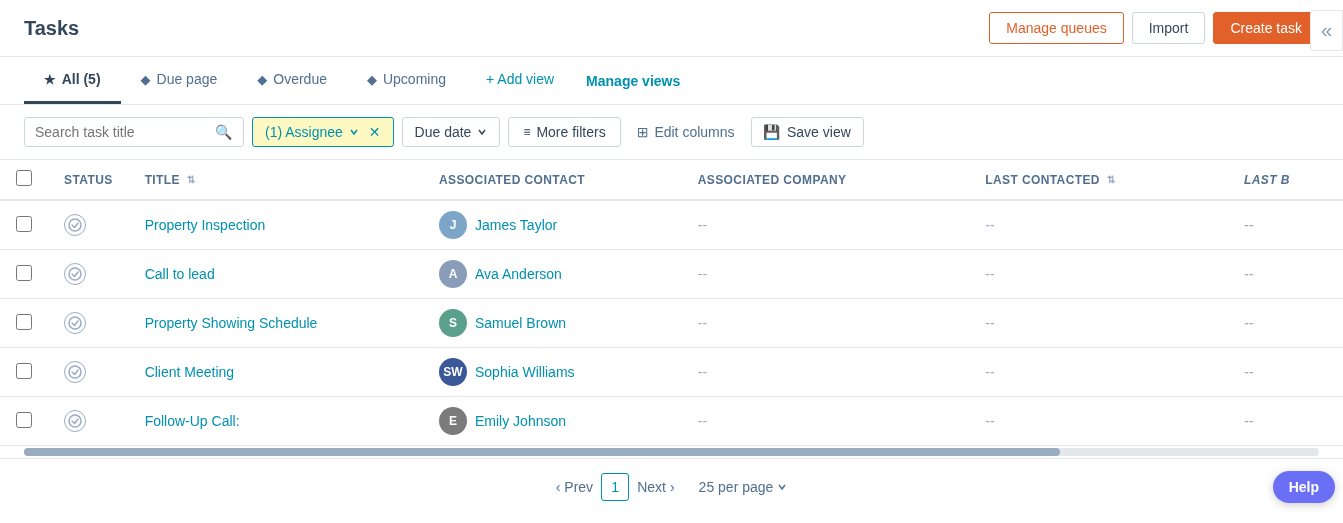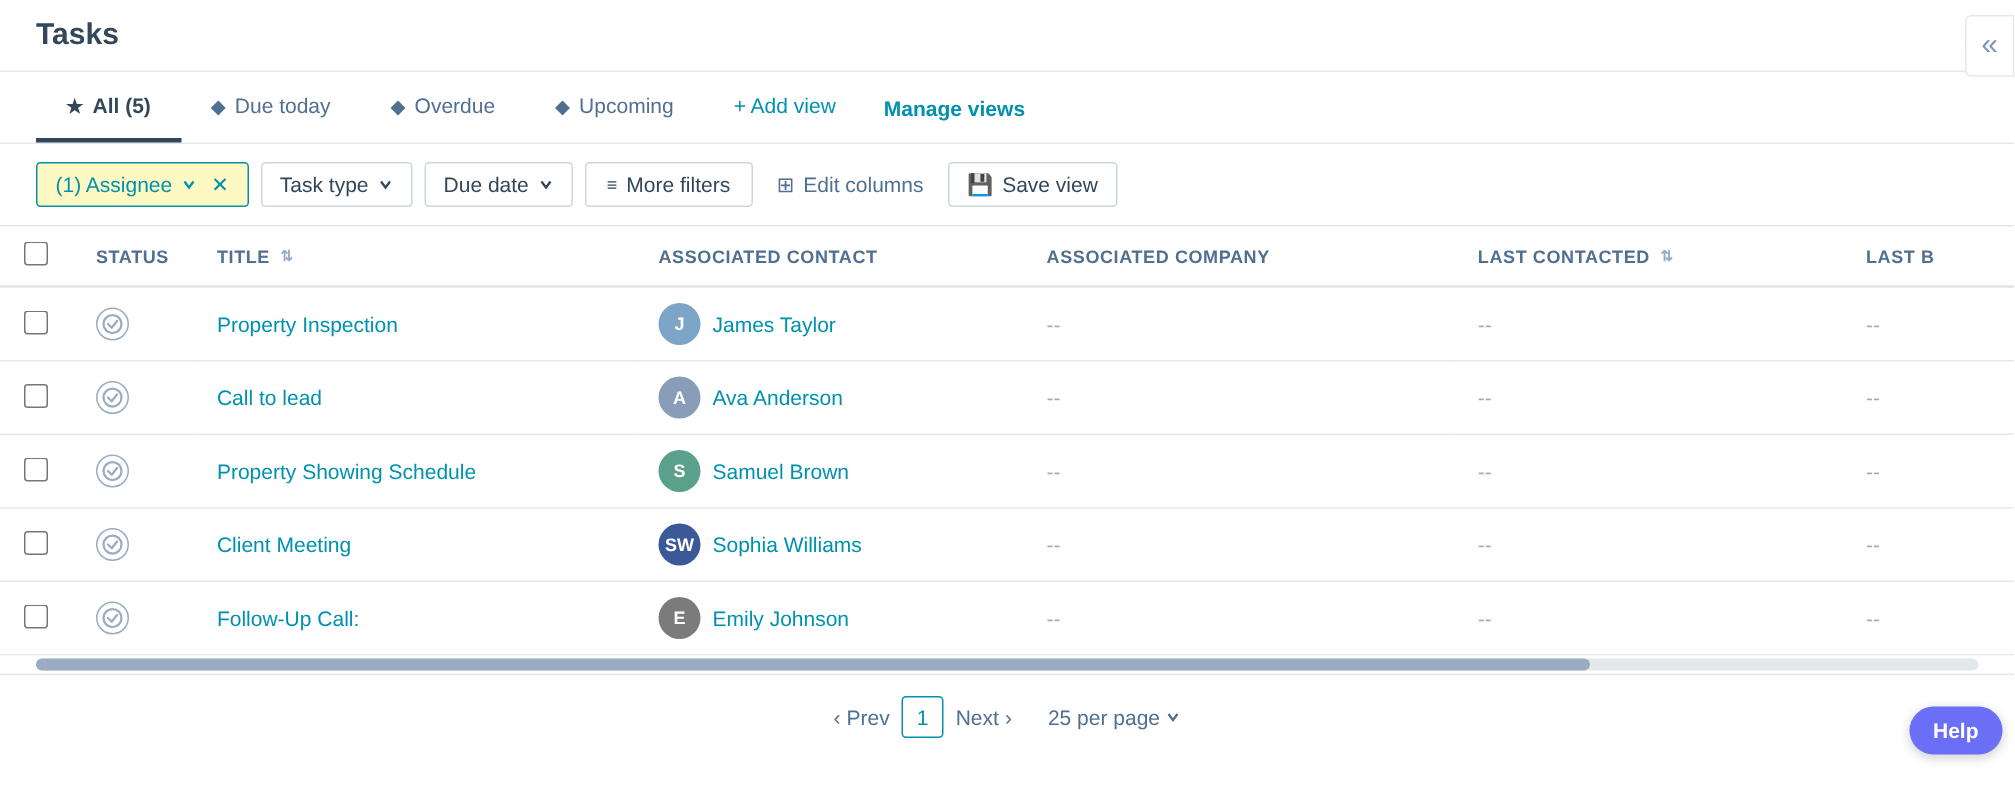--- a/index.html
+++ b/index.html
@@ -89,21 +89,21 @@
     }
     tbody tr { border-bottom: 1px solid #e5e8eb; }
     tbody td { padding: 10px 16px; font-size: 14px; color: #33475b; vertical-align: middle; }
 
     .col-check { width: 40px; text-align: center; }
     .col-status { width: 80px; }
     .col-title { min-width: 200px; }
     .col-contact { min-width: 180px; }
     .col-company { min-width: 200px; }
     .col-lastcontacted { min-width: 180px; }
-    .col-last { min-width: 80px; }
+    .col-last { min-width: 80px; font-style: italic; }
 
     input[type=checkbox] { width: 16px; height: 16px; cursor: pointer; }
 
     .status-icon {
       width: 22px; height: 22px; border-radius: 50%;
       border: 1.5px solid #99acc2; display: flex; align-items: center; justify-content: center;
       color: #99acc2; font-size: 13px; cursor: pointer;
     }
 
     .task-title-link { color: #0091ae; text-decoration: none; font-weight: 500; }
@@ -162,60 +162,63 @@
     }
 
     .th-sort { display: flex; align-items: center; gap: 3px; }
   </style>
 </head>
 <body>
 
 <div style="position:relative;">
   <div class="page-header">
     <span class="page-title">Tasks</span>
+    <div class="header-actions">
+      <button class="btn btn-outline">Manage queues</button>
+      <button class="btn btn-default">Import</button>
+      <button class="btn btn-primary">Create task</button>
+    </div>
   </div>
   <div class="top-right-arrow">«</div>
 </div>
 
 <div class="tabs-bar">
   <div class="tab active">
     <span class="tab-icon">★</span>
     <span>All (5)</span>
   </div>
   <div class="tab">
     <span class="tab-icon">◆</span>
-    <span>Due today</span>
+    <span>Due page</span>
   </div>
   <div class="tab">
     <span class="tab-icon">◆</span>
     <span>Overdue</span>
   </div>
   <div class="tab">
     <span class="tab-icon">◆</span>
     <span>Upcoming</span>
   </div>
   <div class="tab tab-add">
     <span>+ Add view</span>
   </div>
   <div class="tab-manage">Manage views</div>
 </div>
 
 <div class="filter-bar">
+  <div class="search-box">
+    <input type="text" placeholder="Search task title" style="">
+    <span class="search-icon">🔍</span>
+  </div>
   <div class="filter-btn">
     <span>(1) Assignee</span>
     <svg width="10" height="10" viewBox="0 0 10 10">
         <path d="M2 3l3 4 3-4" stroke="#0091ae" stroke-width="1.5" fill="none"></path>
       </svg>
     <span class="close-x">✕</span>
-  </div>
-  <div class="filter-dropdown">
-    <span>Task type</span>
-    <svg width="10" height="10" viewBox="0 0 10 10">
-        <path d="M2 3l3 4 3-4" stroke="#33475b" stroke-width="1.5" fill="none"></path>
-      </svg>
   </div>
   <div class="filter-dropdown">
     <span>Due date</span>
     <svg width="10" height="10" viewBox="0 0 10 10">
         <path d="M2 3l3 4 3-4" stroke="#33475b" stroke-width="1.5" fill="none"></path>
       </svg>
   </div>
   <div class="more-filters-btn">
     <span style="font-size:12px;">≡</span>
     <span>More filters</span>

